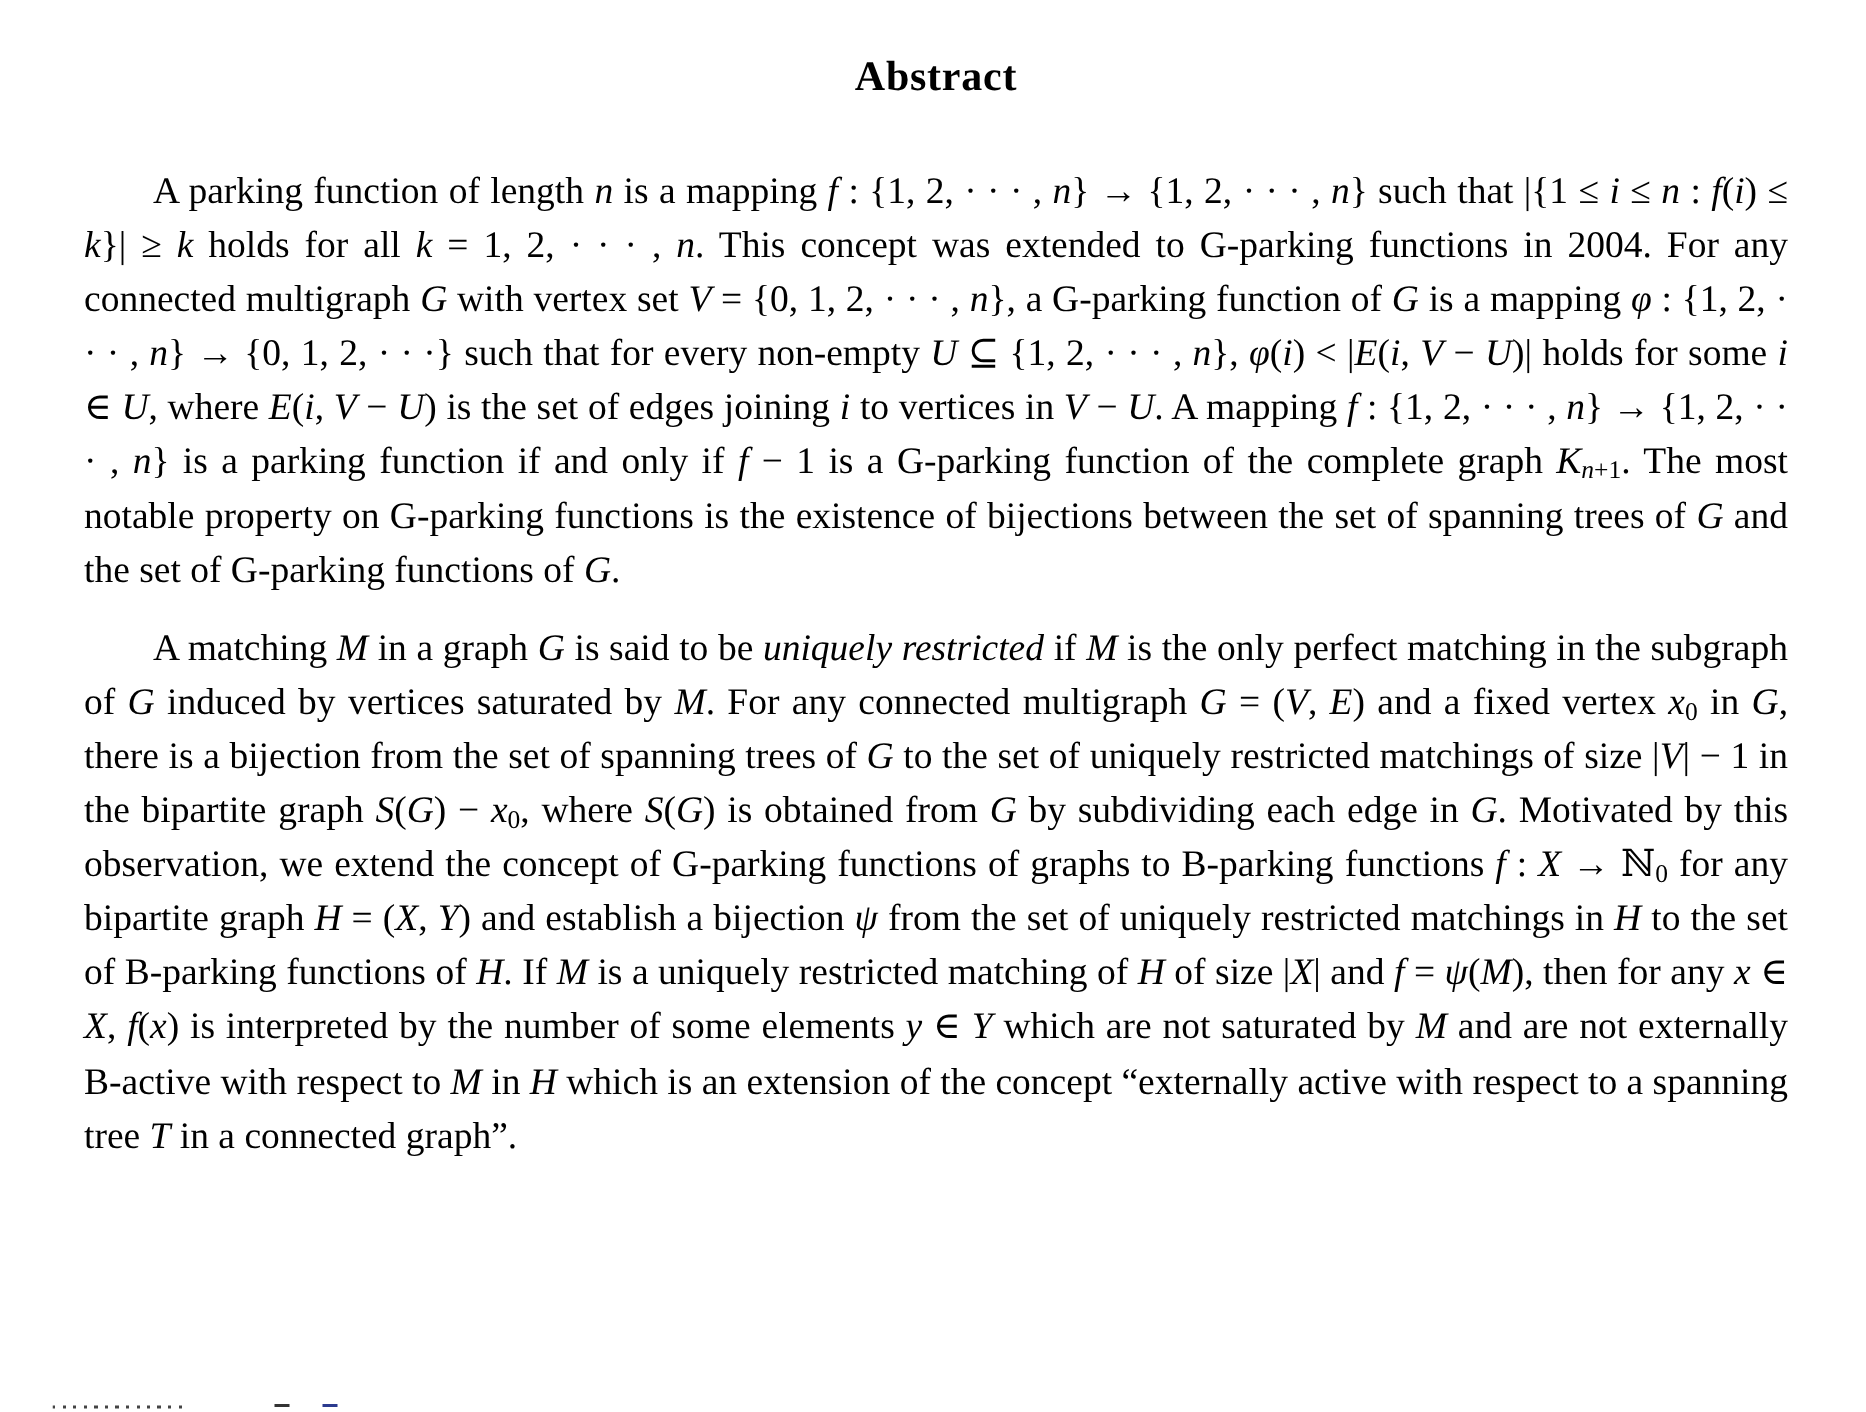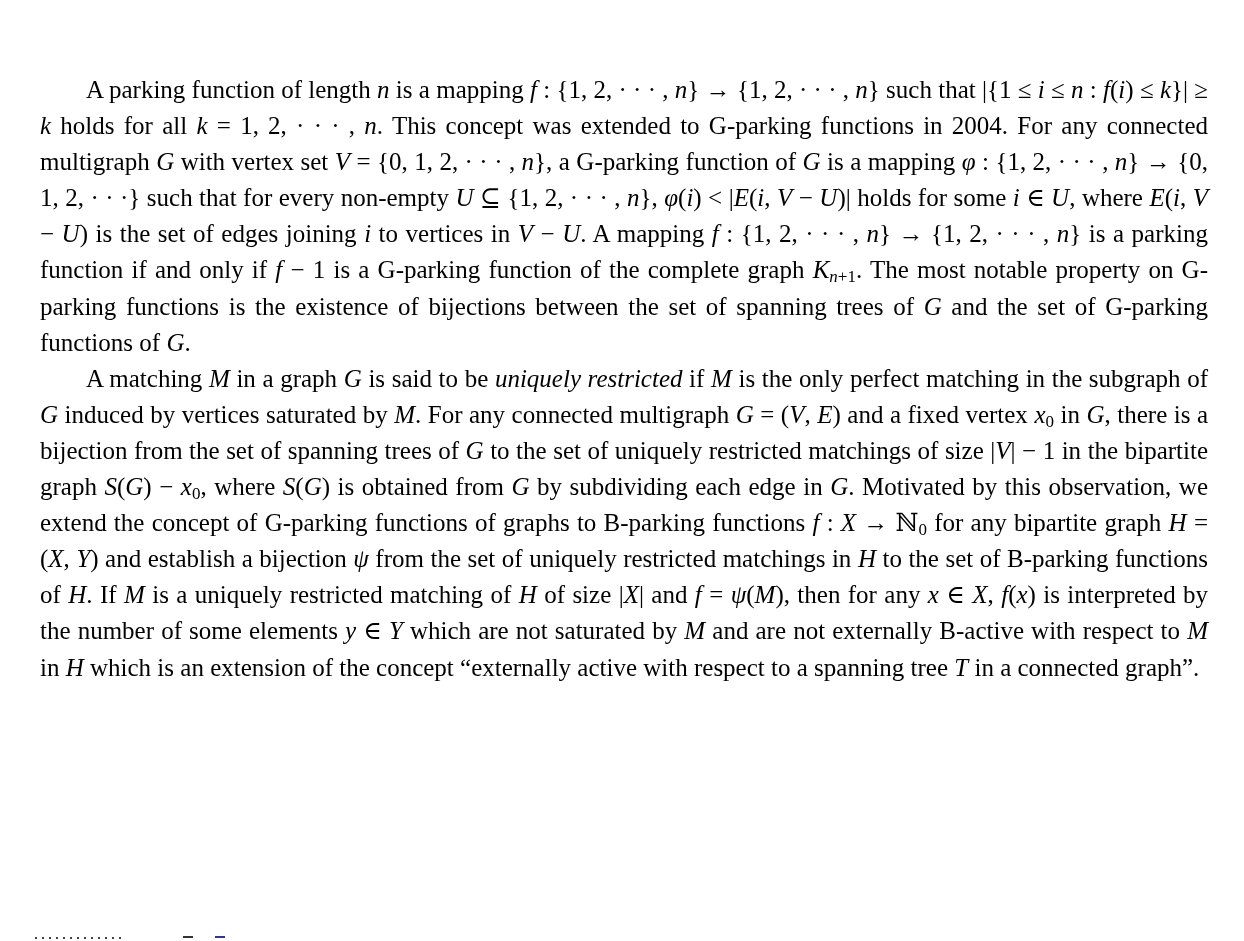--- a/index.html
+++ b/index.html
@@ -25,21 +25,21 @@
     font-weight: bold;
     letter-spacing: 0.5px;
   }
   .abstract-body {
     margin-top: 42px;
     font-size: 25px;
     line-height: 36.1px;
     text-align: justify;
   }
   .abstract-body p {
-    margin: 0;
+    margin: 16px;
     padding: 0;
     text-indent: 46px;
   }
   .abstract-body i {
     font-style: italic;
   }
   .abstract-body sub {
     font-size: 68%;
     line-height: 0;
     vertical-align: -0.22em;
@@ -73,20 +73,21 @@
     width: 10px;
     height: 4px;
     margin-left: 22px;
     border-top: 2px solid #2b3a8f;
   }
 </style>
 </head>
 <body>
 
 <div class="page">
+  <h1 class="abstract-title">Abstract</h1>
 
   <div class="abstract-body">
     <p>A parking function of length <i>n</i> is a mapping <i>f</i> : {1, 2, · · · , <i>n</i>} → {1, 2, · · · , <i>n</i>} such that |{1 ≤ <i>i</i> ≤ <i>n</i> : <i>f</i>(<i>i</i>) ≤ <i>k</i>}| ≥ <i>k</i> holds for all <i>k</i> = 1, 2, · · · , <i>n</i>. This concept was extended to G-parking functions in 2004. For any connected multigraph <i>G</i> with vertex set <i>V</i> = {0, 1, 2, · · · , <i>n</i>}, a G-parking function of <i>G</i> is a mapping <i>φ</i> : {1, 2, · · · , <i>n</i>} → {0, 1, 2, · · ·} such that for every non-empty <i>U</i> ⊆ {1, 2, · · · , <i>n</i>}, <i>φ</i>(<i>i</i>) &lt; |<i>E</i>(<i>i</i>, <i>V</i> − <i>U</i>)| holds for some <i>i</i> ∈ <i>U</i>, where <i>E</i>(<i>i</i>, <i>V</i> − <i>U</i>) is the set of edges joining <i>i</i> to vertices in <i>V</i> − <i>U</i>. A mapping <i>f</i> : {1, 2, · · · , <i>n</i>} → {1, 2, · · · , <i>n</i>} is a parking function if and only if <i>f</i> − 1 is a G-parking function of the complete graph <i>K</i><sub><i>n</i>+1</sub>. The most notable property on G-parking functions is the existence of bijections between the set of spanning trees of <i>G</i> and the set of G-parking functions of <i>G</i>.</p>
     <p>A matching <i>M</i> in a graph <i>G</i> is said to be <i>uniquely restricted</i> if <i>M</i> is the only perfect matching in the subgraph of <i>G</i> induced by vertices saturated by <i>M</i>. For any connected multigraph <i>G</i> = (<i>V</i>, <i>E</i>) and a fixed vertex <i>x</i><sub>0</sub> in <i>G</i>, there is a bijection from the set of spanning trees of <i>G</i> to the set of uniquely restricted matchings of size |<i>V</i>| − 1 in the bipartite graph <i>S</i>(<i>G</i>) − <i>x</i><sub>0</sub>, where <i>S</i>(<i>G</i>) is obtained from <i>G</i> by subdividing each edge in <i>G</i>. Motivated by this observation, we extend the concept of G-parking functions of graphs to B-parking functions <i>f</i> : <i>X</i> → ℕ<sub>0</sub> for any bipartite graph <i>H</i> = (<i>X</i>, <i>Y</i>) and establish a bijection <i>ψ</i> from the set of uniquely restricted matchings in <i>H</i> to the set of B-parking functions of <i>H</i>. If <i>M</i> is a uniquely restricted matching of <i>H</i> of size |<i>X</i>| and <i>f</i> = <i>ψ</i>(<i>M</i>), then for any <i>x</i> ∈ <i>X</i>, <i>f</i>(<i>x</i>) is interpreted by the number of some elements <i>y</i> ∈ <i>Y</i> which are not saturated by <i>M</i> and are not externally B-active with respect to <i>M</i> in <i>H</i> which is an extension of the concept “externally active with respect to a spanning tree <i>T</i> in a connected graph”.</p>
   </div>
 </div>
 
 <div class="clipped-next-line" aria-hidden="true">
   <span class="frag frag-dots"></span><span class="frag frag-dark"></span><span class="frag frag-blue"></span>
 </div>

